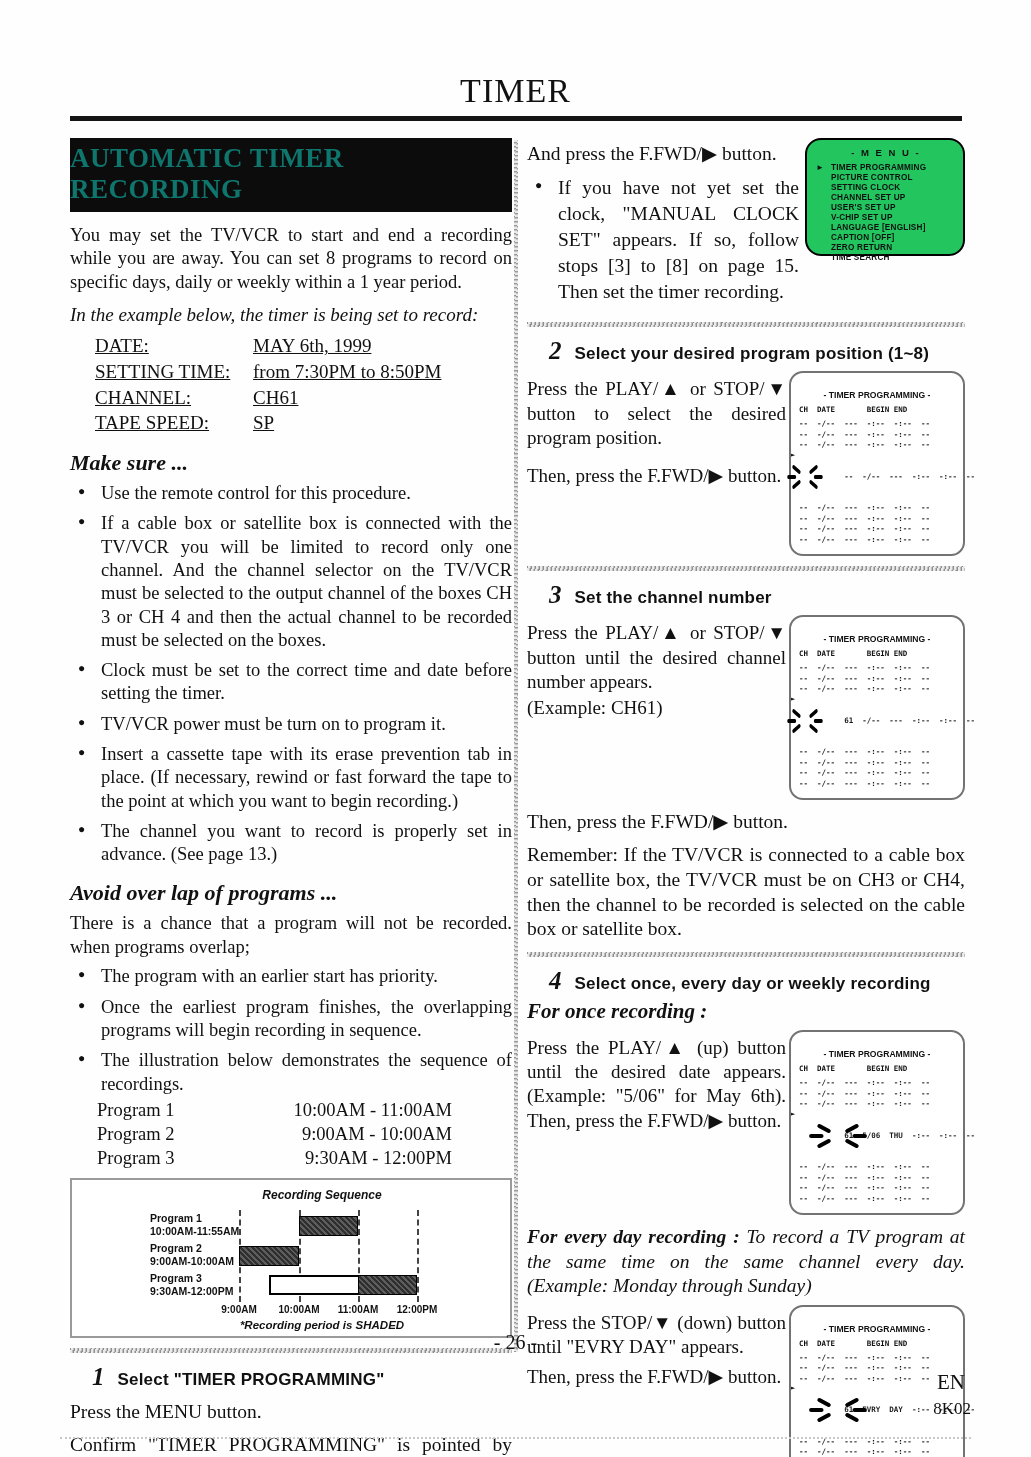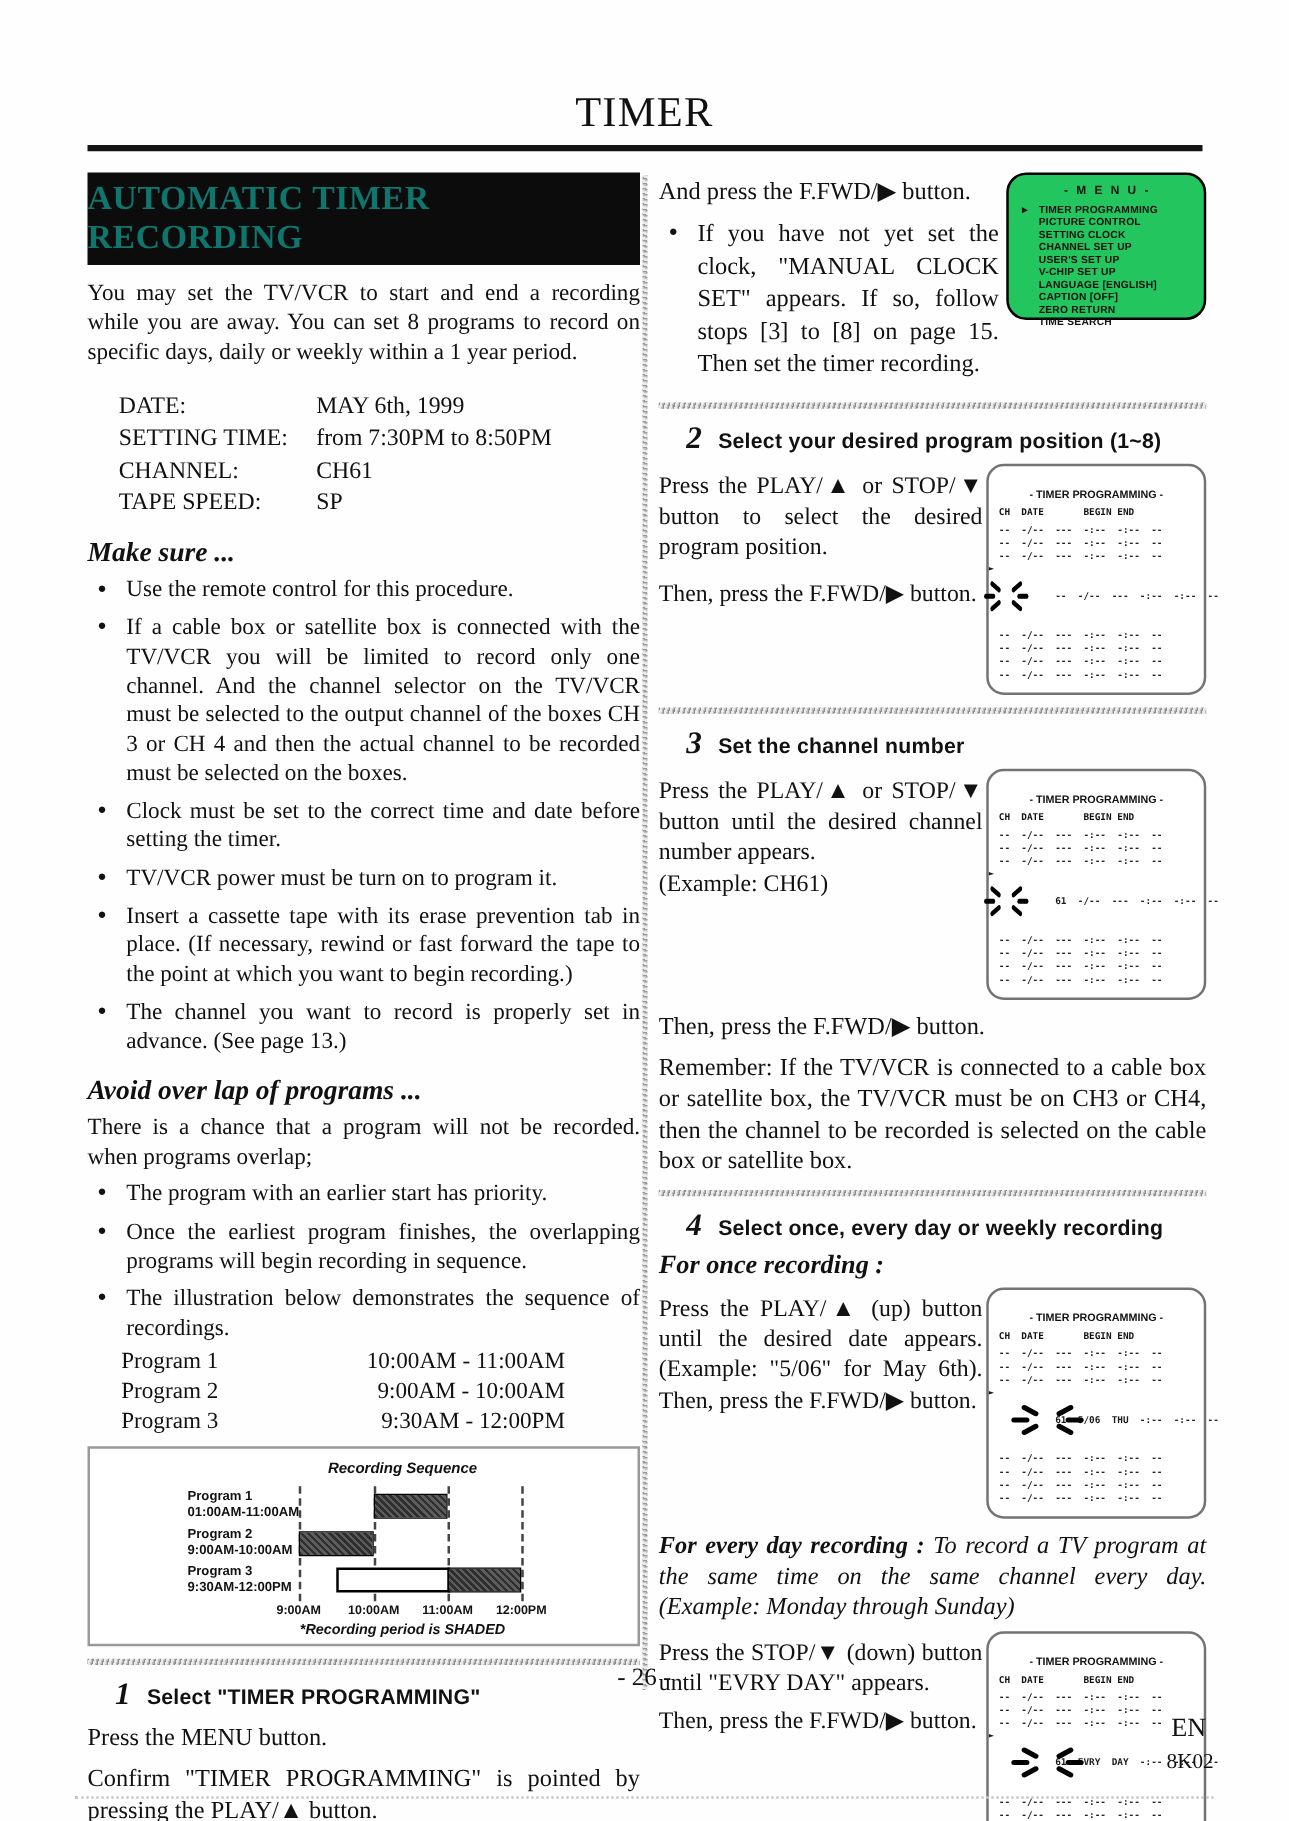--- a/index.html
+++ b/index.html
@@ -21,21 +21,21 @@
     background:repeating-linear-gradient(105deg, #8f8f8f 0 1px, #eaeaea 1px 3px, #bdbdbd 3px 4px); }
 
   
   .body { font-size:18.5px; line-height:1.27; margin-top:6px; }
   .jtext { text-align:justify; }
 
   .banner { background:#0c0c0c; color:#0f766e; text-align:left; padding:5px 0 8px; }
   .banner div { font-size:27px; font-weight:bold; line-height:1.13; letter-spacing:0.5px; }
 
   .example-intro { font-style:italic; font-size:19px; margin-top:10px; }
-  .example-table { margin:18px 0 0 25px; }
+  .example-table { margin:7px 0 0 25px;text-decoration:underline; }
   .ex-row { display:flex; font-size:19px; line-height:1.35; }
   .ex-label { width:158px; flex:none; }
 
   .subhead { font-style:italic; font-weight:bold; font-size:22px; margin-top:14px; }
 
   ul.bullets { list-style:none; margin-top:6px; }
   ul.bullets li { position:relative; padding-left:31px; margin-bottom:7px;
     font-size:18.5px; line-height:1.26; text-align:justify; }
   ul.bullets li::before { content:"●"; position:absolute; left:8px; top:2px; font-size:12px; }
 
@@ -117,20 +117,21 @@
   <div class="vdivider"></div>
 
   <div class="col left">
 
     <div class="banner">
       <div>AUTOMATIC TIMER</div>
       <div>RECORDING</div>
     </div>
 
     <p class="body jtext" style="margin-top:12px;">You may set the TV/VCR to start and end a recording while you are away. You can set 8 programs to record on specific days, daily or weekly within a 1 year period.</p>
+    <p class="example-intro">In the example below, the timer is being set to record:</p>
 
     <div class="example-table">
       <div class="ex-row">
         <span class="ex-label">DATE:</span>
         <span class="ex-value">MAY 6th, 1999</span>
       </div>
       <div class="ex-row">
         <span class="ex-label">SETTING TIME:</span>
         <span class="ex-value">from 7:30PM to 8:50PM</span>
       </div>
@@ -180,21 +181,21 @@
     <div class="diagram-box">
       <div class="dg-title">Recording Sequence</div>
 
       <div class="dg-vline" style="left:167px;"></div>
       <div class="dg-vline" style="left:227px;"></div>
       <div class="dg-vline" style="left:286px;"></div>
       <div class="dg-vline" style="left:345px;"></div>
 
       <div class="dg-label" style="top:32px;">
         <div>Program 1</div>
-        <div>01:00AM-11:00AM</div>
+        <div>10:00AM-11:55AM</div>
       </div>
       <div class="dg-label" style="top:62px;">
         <div>Program 2</div>
         <div>9:00AM-10:00AM</div>
       </div>
       <div class="dg-label" style="top:92px;">
         <div>Program 3</div>
         <div>9:30AM-12:00PM</div>
       </div>
 

